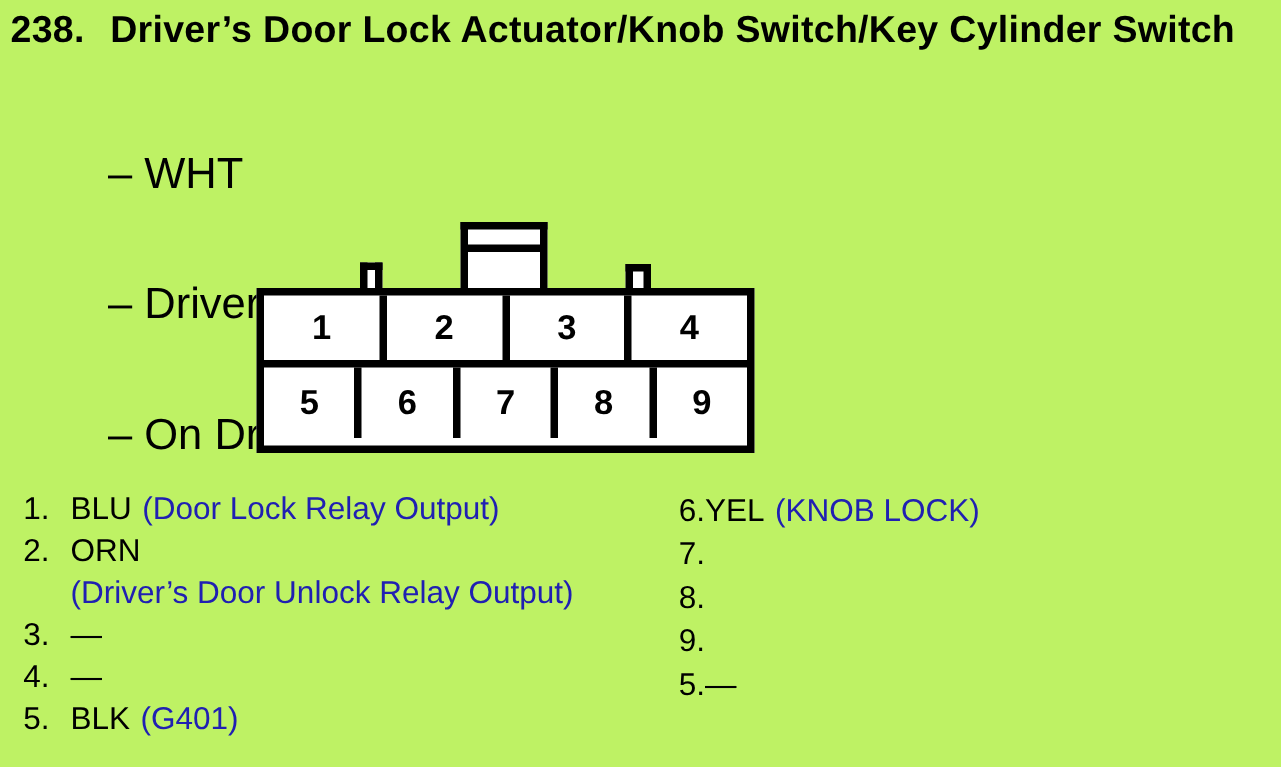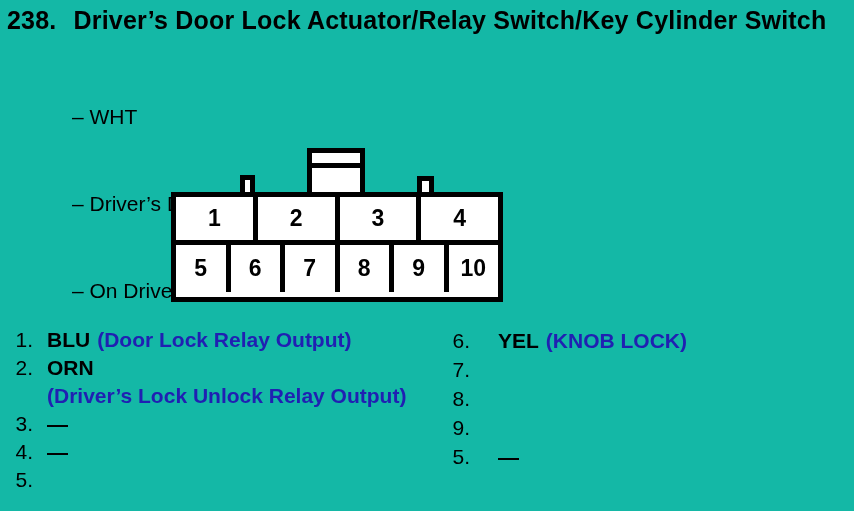--- a/index.html
+++ b/index.html
@@ -1,21 +1,21 @@
 <!DOCTYPE html>
 <html><head>
 <meta charset="utf-8">
 <style>
   * { box-sizing: border-box; margin: 0; padding: 0; }
   html, body { background: #ffffff; }
   .page {
     position: relative;
     width: 854px;
     height: 511px;
-    background: #14b8a6;
+    background: #bef264;
     color: #000;
     font-family: "Liberation Sans", sans-serif;
     overflow: hidden;
   }
 
   
   .header {
     position: absolute;
     left: 7px;
     top: 6px;
@@ -27,21 +27,21 @@
     white-space: nowrap;
   }
   .section-num { margin-right: 17px; }
 
   
   .props {
     position: absolute;
     left: 72px;
     top: 44px;
     list-style: none;
-    font-size: 21px;
+    font-size: 29px;
     line-height: 29px;
     white-space: pre;
   }
 
   
   .connector { position: absolute; left: 171px; top: 148px; width: 332px; height: 154px; }
   .latch {
     position: absolute; left: 136px; top: 0;
     width: 58px; height: 44px;
     border: 5px solid #000; border-bottom: none;
@@ -78,33 +78,33 @@
   .pcell:last-child { border-right: none; }
 
   
   .pin-col { position: absolute; top: 326px; font-size: 21px; }
   .pin-col.left  { left: 14px; }
   .pin-col.right { left: 427px; }
   .pin-row { display: flex; line-height: 28px; }
   .pin-col.right .pin-row { line-height: 29px; }
   .pin-num { flex: none; width: 19px; text-align: right; }
   .pin-col.right .pin-num { width: 43px; }
-  .pin-body { margin-left: 14px; font-weight: bold; }
-  .pin-col.right .pin-body { margin-left: 28px; }
+  .pin-body { margin-left: 14px; }
+  .pin-col.right .pin-body { margin-left: 0; }
   .desc { color: #2020b2; margin-left: 7px; }
   .desc.block { display: block; margin-left: 0; }
 </style>
 </head>
 <body>
 
 <div class="page">
 
   <div class="header">
     <span class="section-num">238.</span>
-    <span>Driver’s Door Lock Actuator/Relay Switch/Key Cylinder Switch</span>
+    <span>Driver’s Door Lock Actuator/Knob Switch/Key Cylinder Switch</span>
   </div>
 
   <ul class="props">
     <li>– WHT</li>
     <li>– Driver’s Door</li>
     <li>– On Driver’s Door Wire Harness</li>
   </ul>
 
   <div class="connector">
     <div class="latch">
@@ -118,44 +118,44 @@
         <div class="pcell">2</div>
         <div class="pcell">3</div>
         <div class="pcell">4</div>
       </div>
       <div class="prow bottom">
         <div class="pcell">5</div>
         <div class="pcell">6</div>
         <div class="pcell">7</div>
         <div class="pcell">8</div>
         <div class="pcell">9</div>
-        <div class="pcell">10</div>
       </div>
     </div>
   </div>
 
   <div class="pin-col left">
     <div class="pin-row">
       <span class="pin-num">1.</span>
       <div class="pin-body"><span>BLU</span><span class="desc">(Door Lock Relay Output)</span></div>
     </div>
     <div class="pin-row">
       <span class="pin-num">2.</span>
-      <div class="pin-body"><span>ORN</span><span class="desc block">(Driver’s Lock Unlock Relay Output)</span></div>
+      <div class="pin-body"><span>ORN</span><span class="desc block">(Driver’s Door Unlock Relay Output)</span></div>
     </div>
     <div class="pin-row">
       <span class="pin-num">3.</span>
       <div class="pin-body"><span>—</span></div>
     </div>
     <div class="pin-row">
       <span class="pin-num">4.</span>
       <div class="pin-body"><span>—</span></div>
     </div>
     <div class="pin-row">
       <span class="pin-num">5.</span>
+      <div class="pin-body"><span>BLK</span><span class="desc">(G401)</span></div>
     </div>
   </div>
 
   <div class="pin-col right">
     <div class="pin-row">
       <span class="pin-num">6.</span>
       <div class="pin-body"><span>YEL</span><span class="desc">(KNOB LOCK)</span></div>
     </div>
     <div class="pin-row">
       <span class="pin-num">7.</span>

